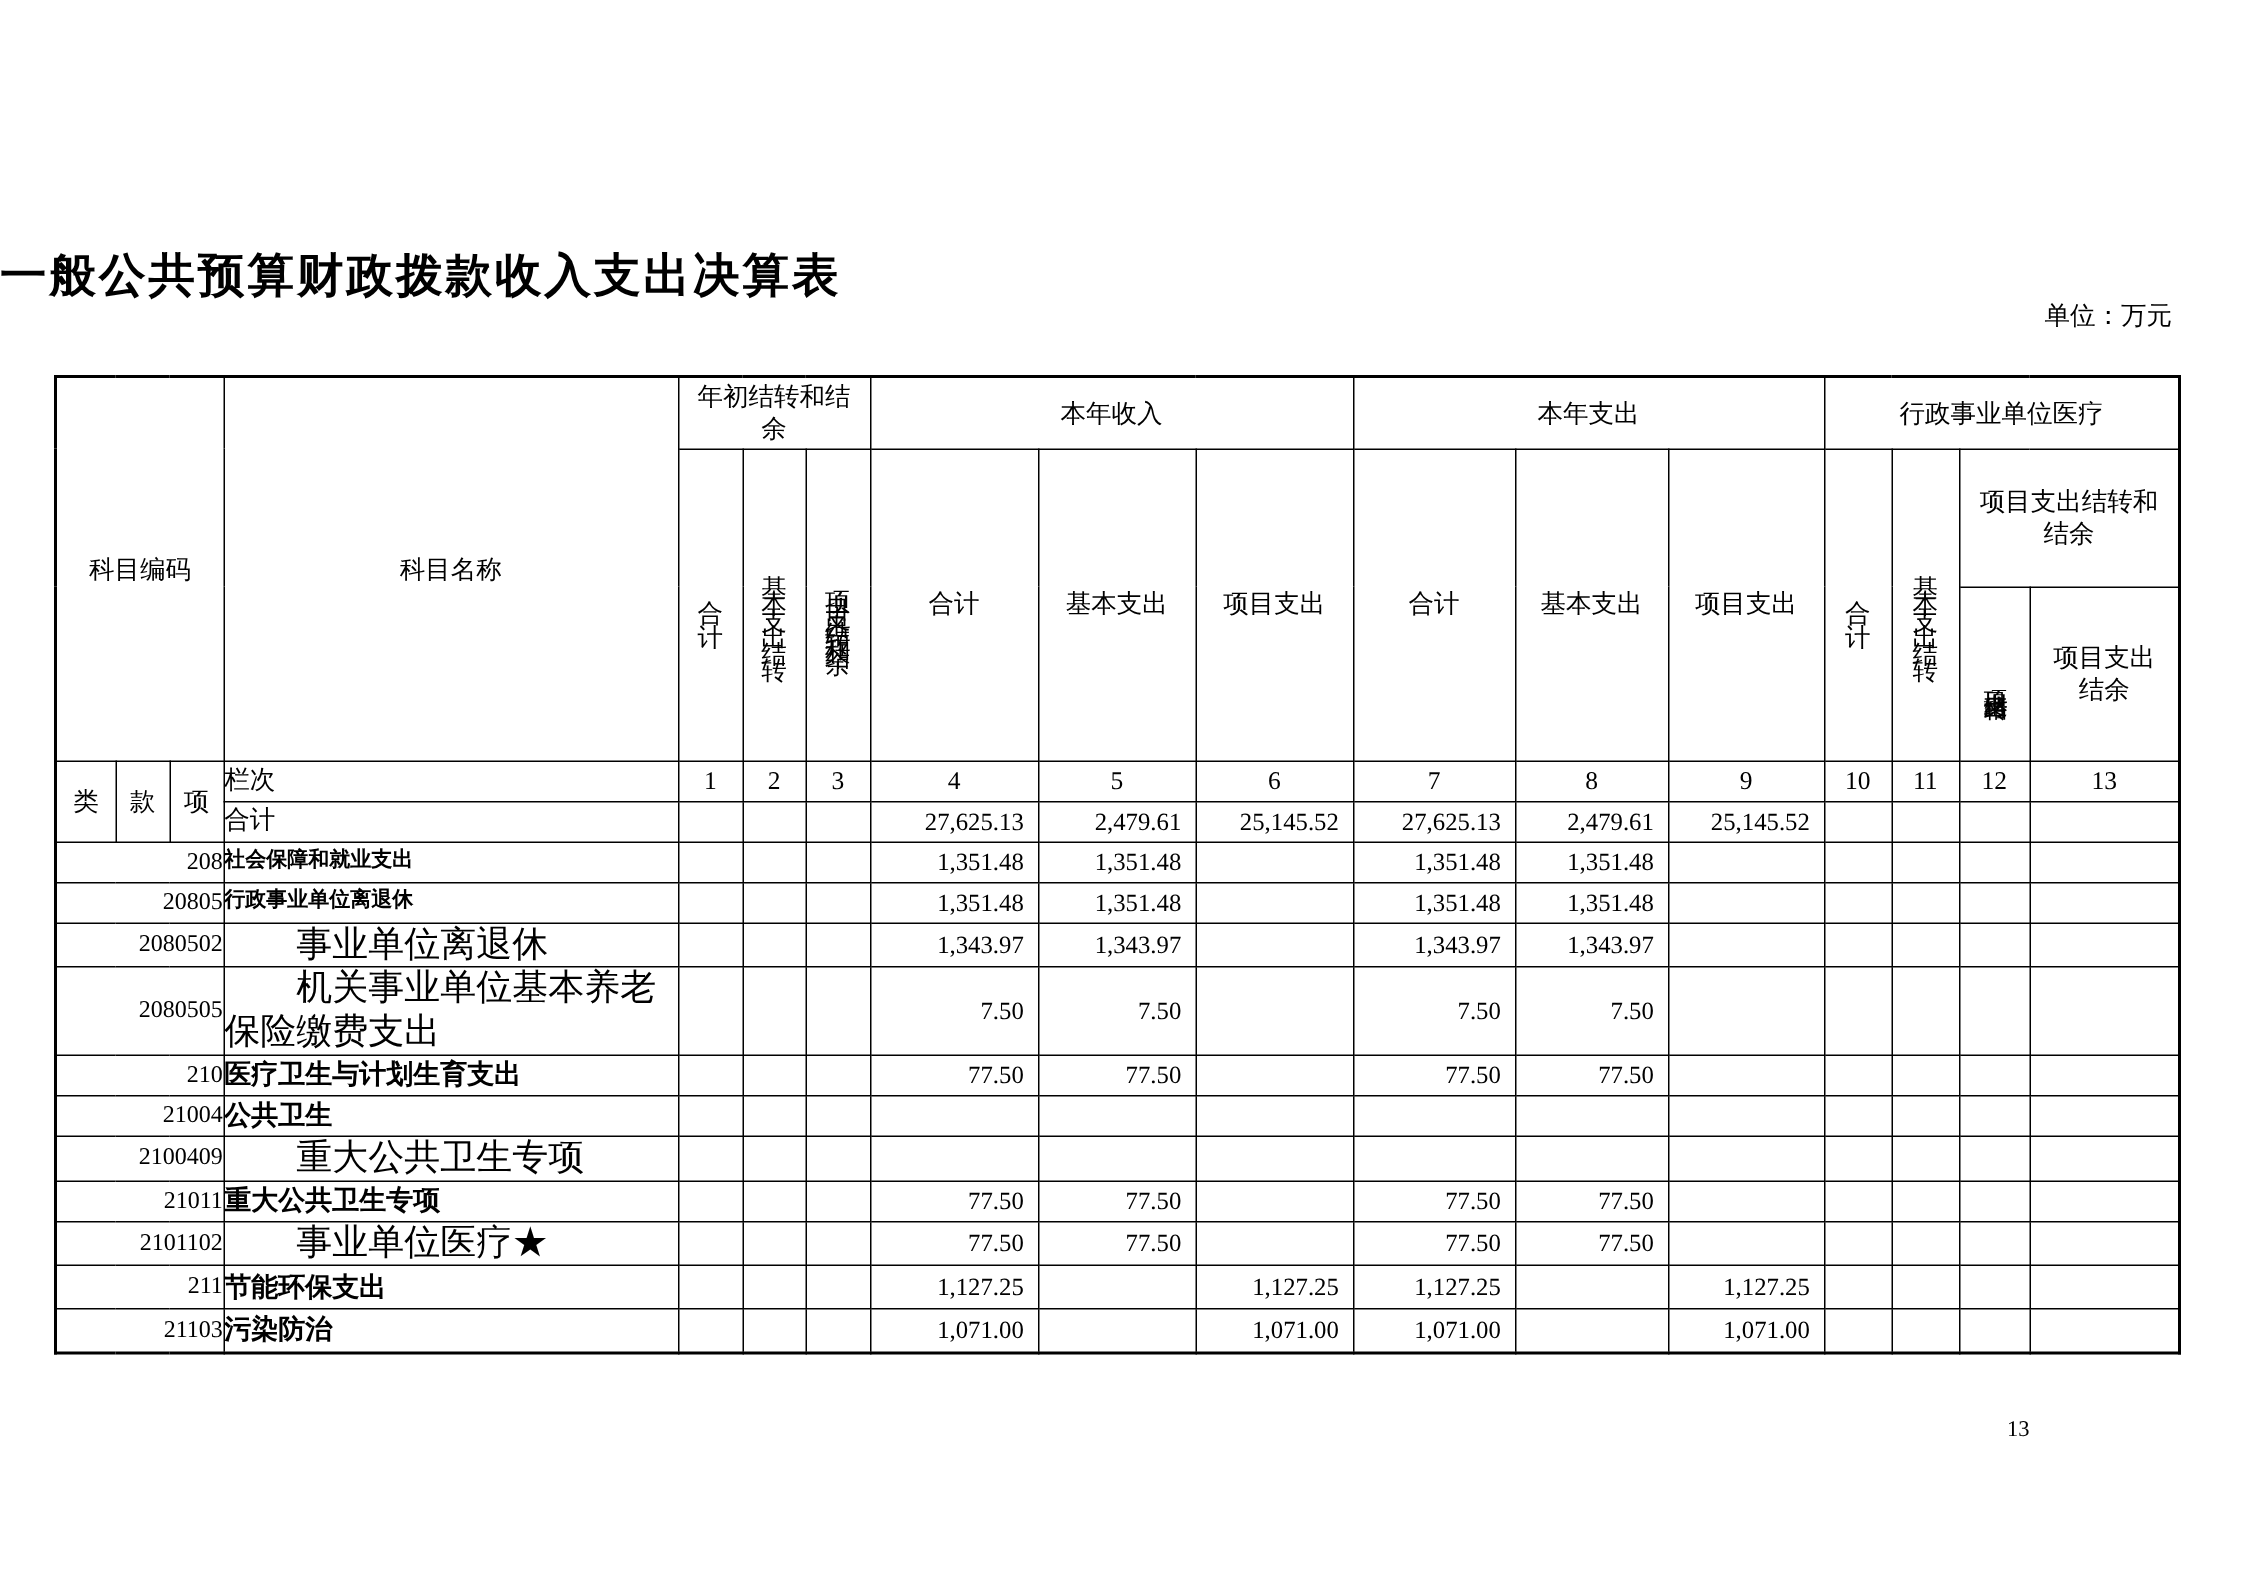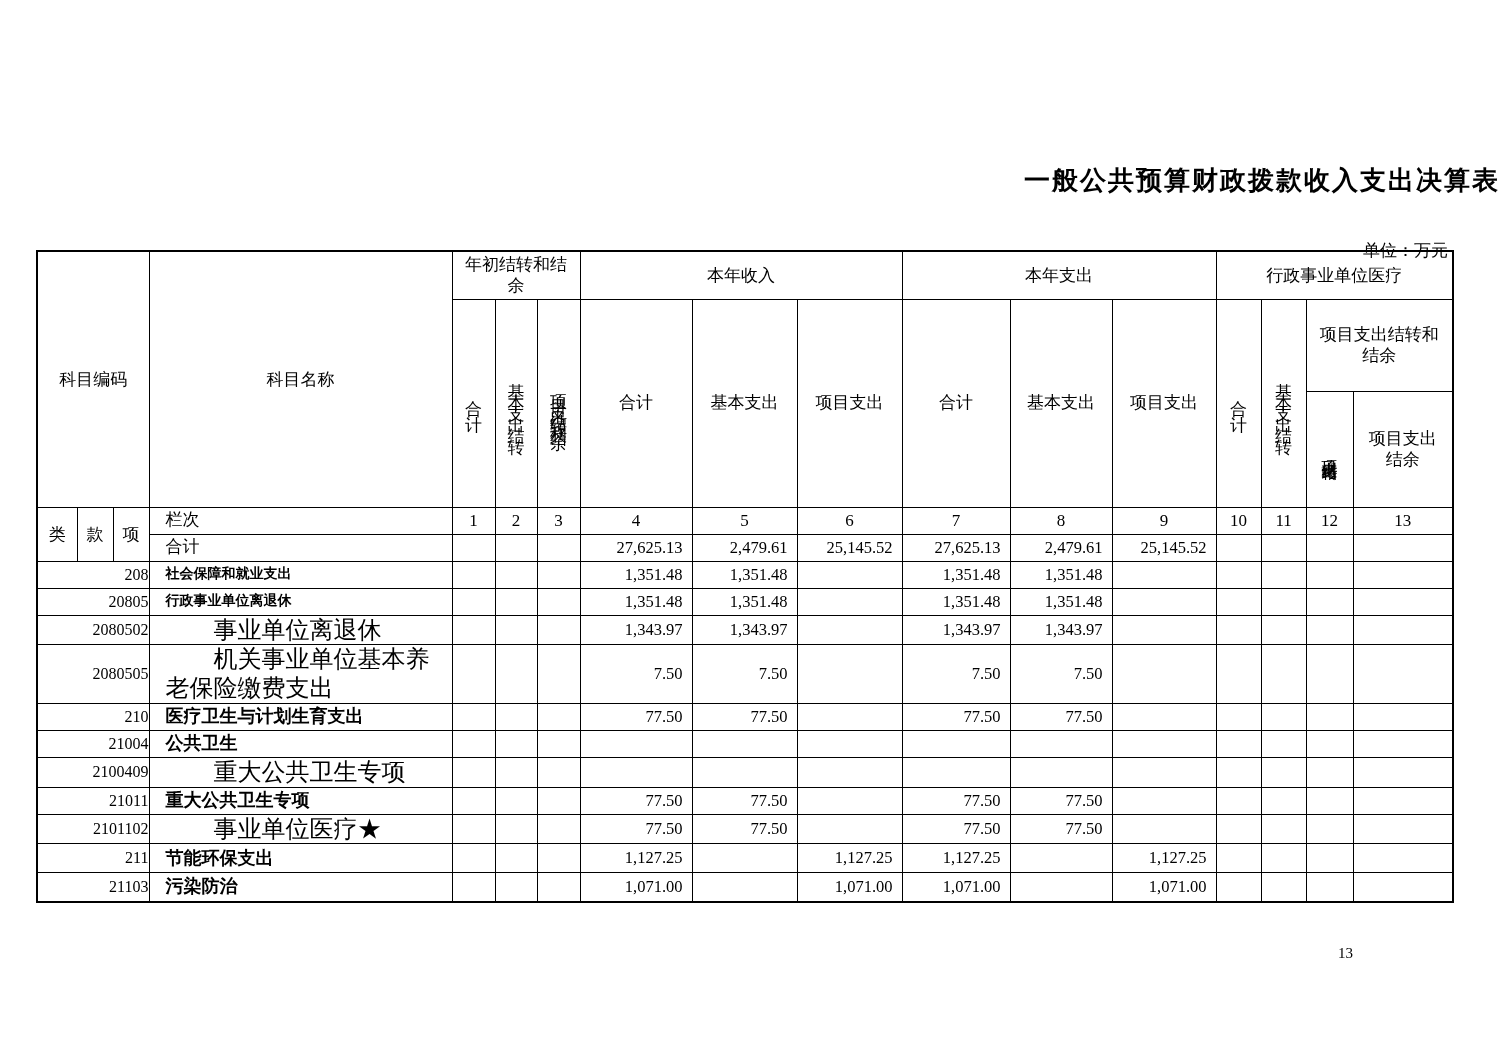--- a/index.html
+++ b/index.html
@@ -8,28 +8,27 @@
     width: 1500px; height: 1055px;
     position: relative;
     font-family: "Liberation Serif", "DejaVu Serif", serif;
     color: #000;
     overflow: hidden;
   }
   .page { position: absolute; inset: 0; background: #fff; }
 
   .doc-title {
     position: absolute; top: 163px; left: 0; width: 100%;
-    text-align: right;
+    text-align: left;
     font-family: "Liberation Sans", "DejaVu Sans", sans-serif;
-    font-weight: bold; font-size: 26px; letter-spacing: 2px;
+    font-weight: bold; font-size: 31px; letter-spacing: 2px;
   }
   .unit-note {
     position: absolute; top: 199px; right: 52px;
     font-size: 17px;
-    margin-top: 40px;
   }
   .meta-line { position: absolute; top: 227px; left: 40px; right: 48px; height: 24px; font-size: 17px; }
   .dept { position: absolute; left: 0; top: 0; }
   .year { position: absolute; left: 0; right: 0; text-align: center; top: 0; }
   .sheet { position: absolute; right: 4px; top: 0; }
 
   table.fin {
     position: absolute; left: 36px; top: 250px;
     width: 1416px;
     border-collapse: collapse; table-layout: fixed;
@@ -58,21 +57,21 @@
 
   tr.h1 { height: 47px; }
   tr.h2 { height: 92px; }
   tr.h3 { height: 116px; }
   tr.rr { height: 27px; }
   tr.rr-lg { height: 29px; }
 
   td.center { text-align: center; font-size: 17px; }
   td.num { text-align: right; padding-right: 9px; font-size: 16.5px; white-space: nowrap; }
   td.code { text-align: right; padding-left: 24px; font-size: 16px; white-space: nowrap; }
-  td.name { text-align: left; padding-left: 16px; padding-right: 4px; line-height: 1.2; }
+  td.name { text-align: left; padding-left: 0; padding-right: 4px; line-height: 1.2; }
   td.name.n-total    { font-size: 17px; }
   td.name.n-label    { font-size: 17px; }
   td.name.n-class-sm { font-size: 14px; font-weight: bold; }
   td.name.n-class    { font-size: 18px; font-weight: bold; }
   td.name.n-item     { font-size: 24px; text-indent: 2em; }
 
   .page-number {
     position: absolute; top: 945px; left: 1338px;
     font-size: 15px;
   }

